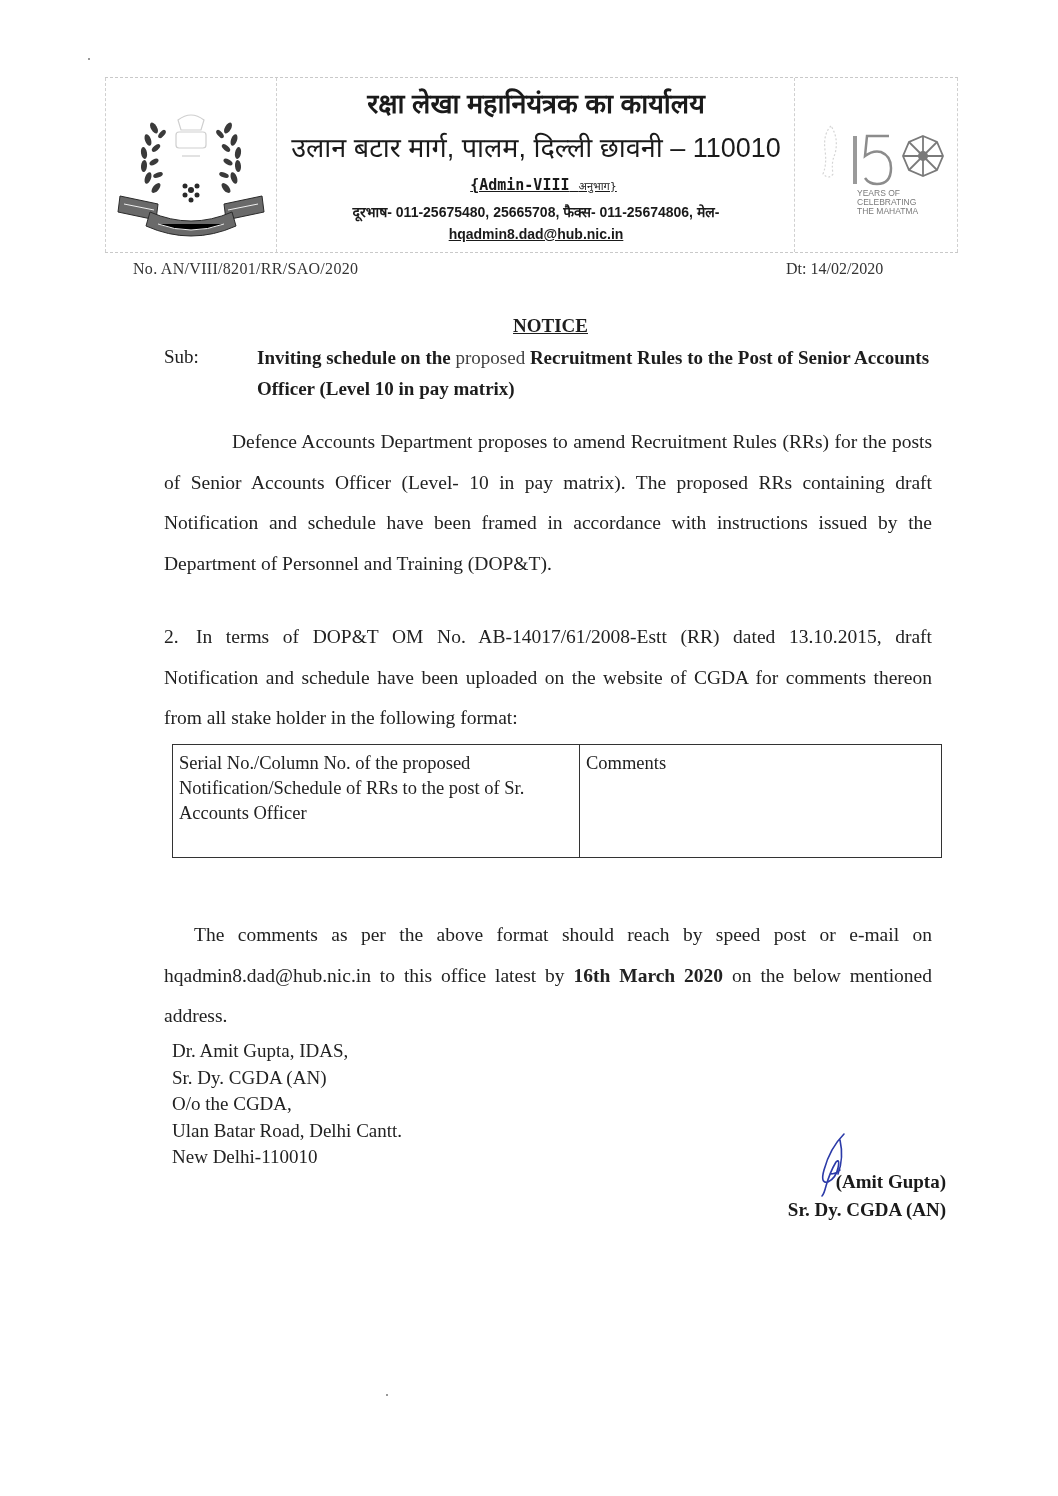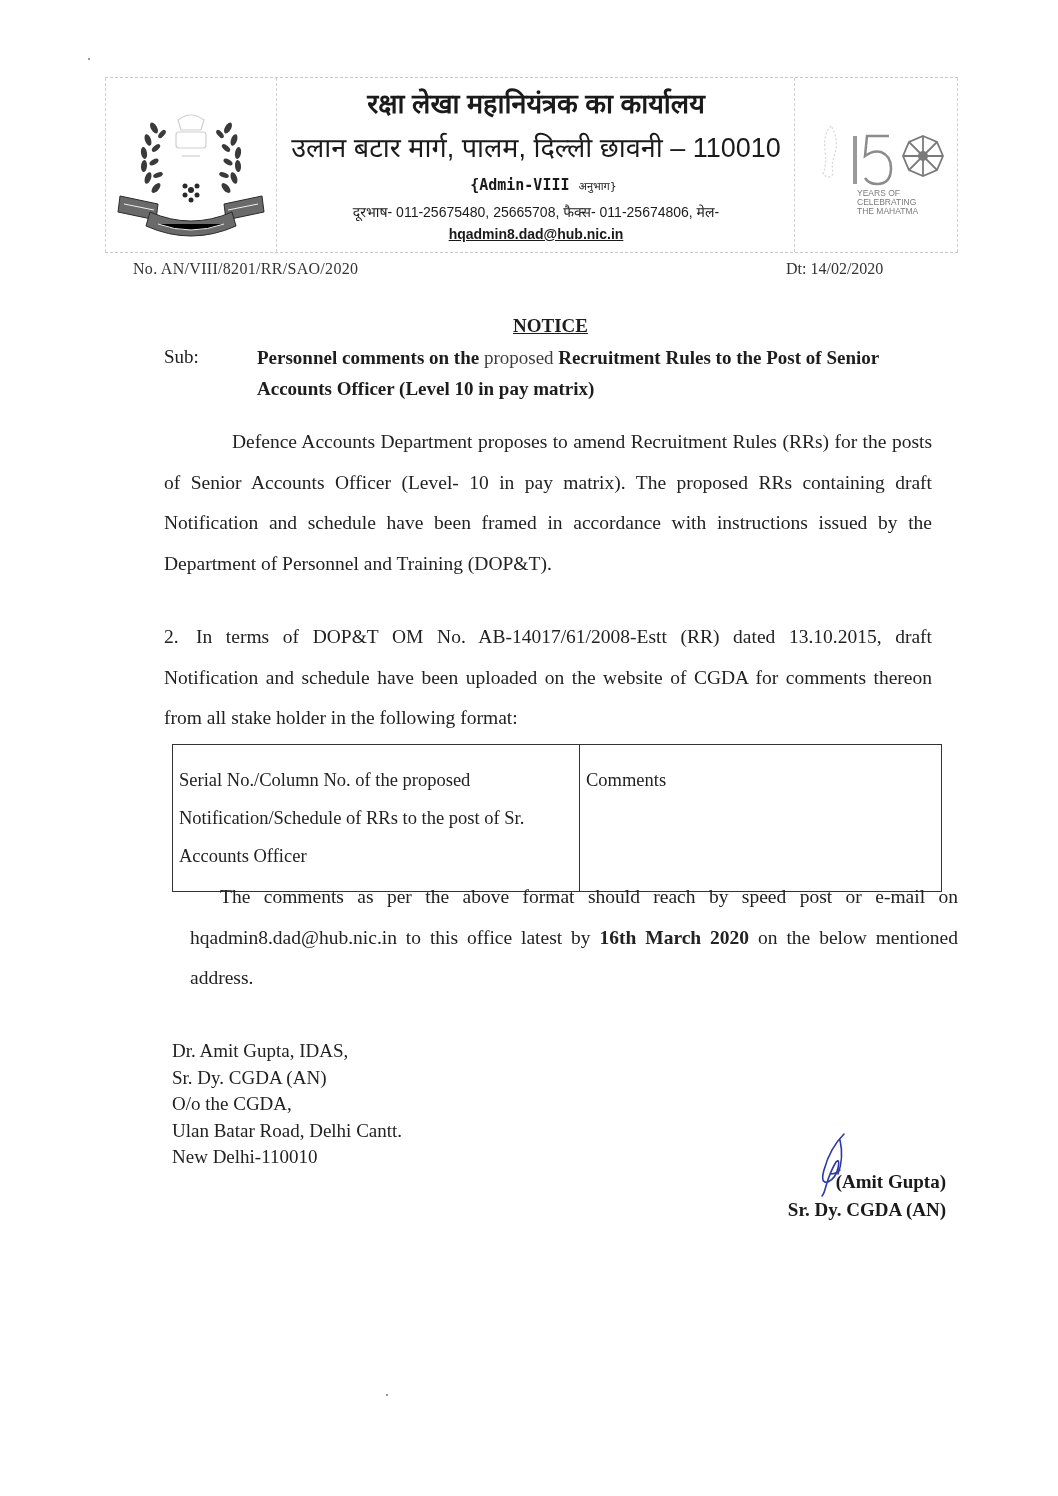--- a/index.html
+++ b/index.html
@@ -11,23 +11,23 @@
                 border-top: 1px dashed #c9c9c9; border-bottom: 1px dashed #c9c9c9; }
   .lh-logo-left { position: absolute; left: 0; top: 0; width: 170px; height: 174px;
                   border-left: 1px dashed #d0d0d0; border-right: 1px dashed #d0d0d0; }
   .lh-logo-right { position: absolute; right: 0; top: 0; width: 162px; height: 174px;
                    border-left: 1px dashed #d0d0d0; border-right: 1px dashed #d0d0d0; }
   .lh-center { position: absolute; left: 172px; top: 0; width: 518px; height: 174px;
                text-align: center; font-family: "Liberation Sans", "DejaVu Sans", sans-serif; }
   .lh-line1 { position: absolute; left: 0; right: 0; top: 6px; font-size: 27px; color: #1a1a1a; font-weight: bold; }
   .lh-line2 { position: absolute; left: 0; right: 0; top: 50px; font-size: 27px; color: #1a1a1a; }
   .lh-line3 { position: absolute; left: 15px; right: 0; top: 98px; font-size: 15px; font-weight: bold;
-              font-family: "DejaVu Sans Mono", "Liberation Mono", monospace; color: #1a1a1a; }
+              font-family: "DejaVu Sans Mono", "Liberation Mono", monospace; color: #1a1a1a; text-decoration: underline; }
   .lh-line3 .small { font-size: 11px; font-weight: normal; font-family: "DejaVu Sans", sans-serif; }
-  .lh-line4 { position: absolute; left: 0; right: 0; top: 124px; font-size: 14px; font-weight: normal; color: #1a1a1a; }
+  .lh-line4 { position: absolute; left: 0; right: 0; top: 124px; font-size: 14px; font-weight: bold; color: #1a1a1a; }
   .lh-line5 { position: absolute; left: 0; right: 0; top: 148px; font-size: 14px; font-weight: bold;
               text-decoration: underline; color: #1a1a1a; }
 
   .ref-no { position: absolute; left: 133px; top: 260px; font-size: 16px; color: #333; letter-spacing: 0.3px; }
   .ref-date { position: absolute; left: 786px; top: 260px; font-size: 16px; color: #333; }
 
   .notice-title { position: absolute; left: 0; width: 1101px; top: 315px; text-align: center;
                   font-size: 19px; font-weight: bold; text-decoration: underline; }
   .sub-label { position: absolute; left: 164px; top: 346px; font-size: 19px; }
   .sub-text { position: absolute; left: 257px; top: 342px; width: 690px; font-size: 19px;
@@ -35,25 +35,25 @@
   .sub-text .light { font-weight: normal; color: #404040; }
 
   .para { position: absolute; left: 164px; width: 768px; font-size: 19.5px; line-height: 40.5px;
           text-align: justify; color: #222; }
   .para1 { top: 422px; text-indent: 68px; }
   .para2 { top: 617px; }
   .para2 .num { display: inline-block; width: 32px; }
 
   table.format { position: absolute; left: 172px; top: 744px; width: 770px; border-collapse: collapse;
                  font-size: 18.5px; color: #222; }
-  table.format td { border: 1.5px solid #333; vertical-align: top; padding: 16px 6px; height: 100px; line-height: 38px; }
+  table.format td { border: 1.5px solid #333; vertical-align: top; padding: 6px 6px; height: 100px; line-height: 25px; }
   table.format td.c1 { width: 394px; }
   table.format td.c2 { text-align: left; }
 
-  .para3 { top: 877px; text-indent: 30px; margin-left: 26px; }
+  .para3 { top: 915px; text-indent: 30px; }
   .para3 b { font-weight: bold; }
 
   .address { position: absolute; left: 172px; top: 1038px; font-size: 19px; line-height: 26.5px; color: #222; }
   .address div { white-space: nowrap; }
 
   .signature { position: absolute; left: 806px; top: 1130px; width: 56px; height: 70px; }
   .signer { position: absolute; right: 112px; top: 1168px; text-align: right; font-size: 19px;
             font-weight: bold; line-height: 28px; color: #1a1a1a; }
 
   .speck { position: absolute; width: 2px; height: 2px; background: #777; border-radius: 1px; }
@@ -152,21 +152,21 @@
       <text x="62" y="136" font-family="Liberation Sans, sans-serif" font-size="8.5" fill="#7a7a7a">THE MAHATMA</text>
     </svg>
   </div>
 </div>
 
 <div class="ref-no">No. AN/VIII/8201/RR/SAO/2020</div>
 <div class="ref-date">Dt: 14/02/2020</div>
 
 <div class="notice-title">NOTICE</div>
 <div class="sub-label">Sub:</div>
-<div class="sub-text"><span>Personnel comments on the </span><span class="light">proposed</span><span> Recruitment Rules to the Post of Senior Accounts Officer (Level 10 in pay matrix)</span></div>
+<div class="sub-text"><span>Inviting schedule on the </span><span class="light">proposed</span><span> Recruitment Rules to the Post of Senior Accounts Officer (Level 10 in pay matrix)</span></div>
 
 <div class="para para1">Defence Accounts Department proposes to amend Recruitment Rules (RRs) for the posts of Senior Accounts Officer (Level- 10 in pay matrix). The proposed RRs containing draft Notification and schedule have been framed in accordance with instructions issued by the Department of Personnel and Training (DOP&amp;T).</div>
 
 <div class="para para2"><span class="num">2.</span><span>In terms of DOP&amp;T OM No. AB-14017/61/2008-Estt (RR) dated 13.10.2015, draft Notification and schedule have been uploaded on the website of CGDA for comments thereon from all stake holder in the following format:</span></div>
 
 <table class="format">
   <tbody>
       <tr>
     <td class="c1">Serial No./Column No. of the proposed Notification/Schedule of RRs to the post of Sr. Accounts Officer</td>
     <td class="c2">Comments</td>

